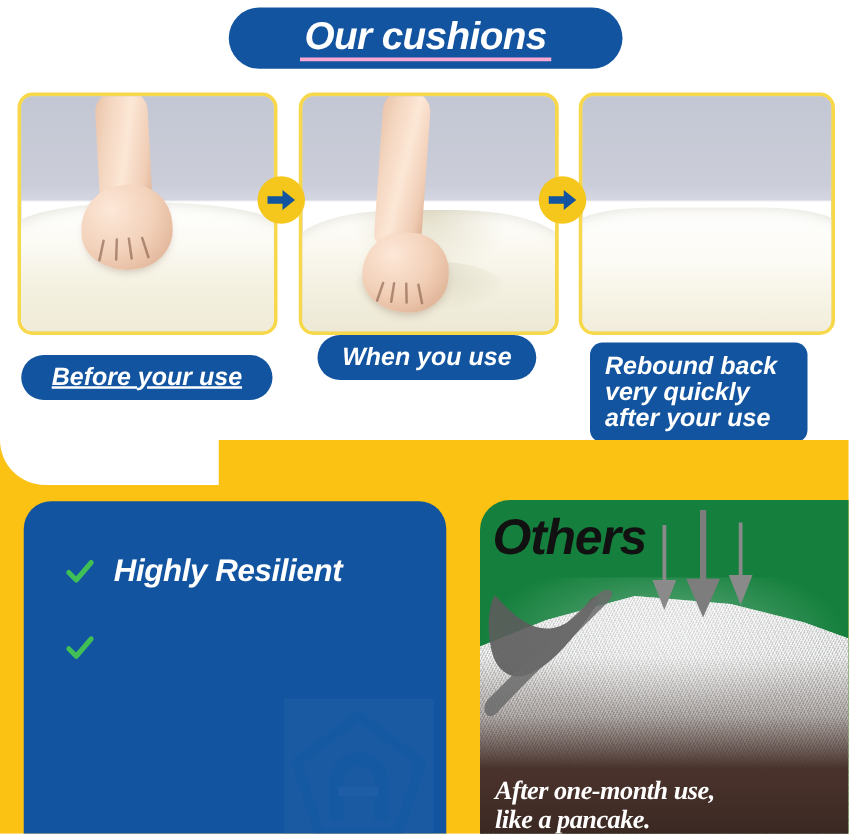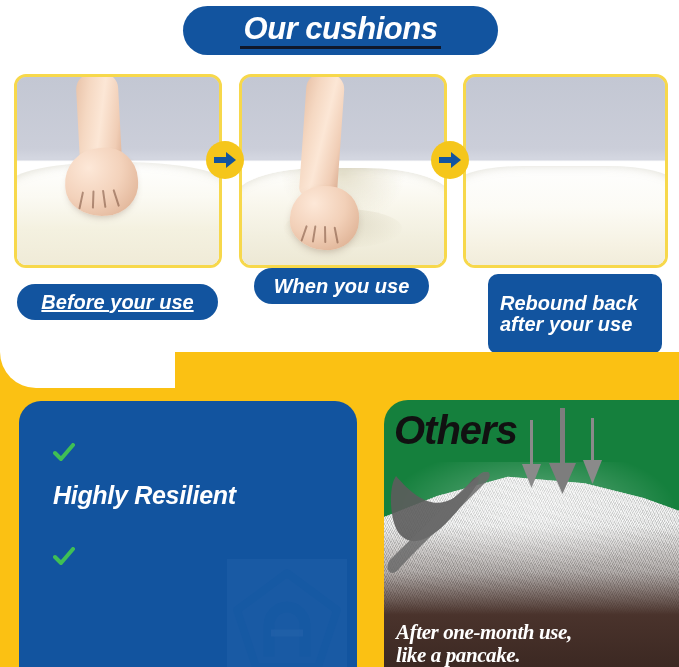--- a/index.html
+++ b/index.html
@@ -34,21 +34,21 @@
     flex-direction: column;
   }
   .title-pill .title-text {
     color: #ffffff;
     font-size: 31px;
     font-weight: bold;
     font-style: italic;
     letter-spacing: -0.5px;
     line-height: 1;
     padding: 0 4px 2px 4px;
-    border-bottom: 3px solid #0f172a;
+    border-bottom: 3px solid #f9a8d4;
     white-space: nowrap;
   }
 
   
   .photos {
     position: absolute;
     left: 0;
     top: 74px;
     width: 679px;
     height: 194px;
@@ -186,21 +186,21 @@
     border-radius: 18px;
     font-size: 20px;
     text-decoration: underline;
   }
   .cap.c2 {
     left: 254px; top: 268px; width: 175px; height: 36px;
     border-radius: 18px;
     font-size: 20px;
   }
   .cap.c3 {
-    left: 488px; top: 274px; width: 174px; height: 80px;
+    left: 472px; top: 274px; width: 174px; height: 80px;
     border-radius: 10px;
     font-size: 20px;
     line-height: 1.05;
     flex-direction: column;
     align-items: flex-start;
     justify-content: center;
     padding-left: 12px;
   }
   .cap.c3 span { display: block; white-space: nowrap; }
 
@@ -240,22 +240,22 @@
   .feat-list {
     position: absolute;
     left: 34px;
     top: 42px;
     display: flex;
     flex-direction: column;
     gap: 37px;
   }
   .feat-row {
     display: flex;
+    align-items: center;
     gap: 16px;
-    flex-direction: column;
   }
   .check-icon { width: 22px; height: 20px; flex: 0 0 22px; }
   .feat-label {
     color: #ffffff;
     font-size: 25px;
     font-weight: bold;
     font-style: italic;
     white-space: nowrap;
     letter-spacing: -0.3px;
   }
@@ -403,20 +403,21 @@
   <div class="arrow-badge a2">
     <svg width="24" height="20" viewBox="0 0 24 20" aria-hidden="true">
       <path d="M1 7 L13 7 L13 2 L23 10 L13 18 L13 13 L1 13 Z" fill="#12549F"></path>
     </svg>
   </div>
 
   <div class="cap c1">Before your use</div>
   <div class="cap c2">When you use</div>
   <div class="cap c3">
     <span>Rebound back</span>
+    <span>very  quickly</span>
     <span>after your use</span>
   </div>
 
   <div class="yellow-bg"></div>
   <div class="yellow-notch"></div>
 
   <div class="features">
     <div class="feat-list">
 
       <div class="feat-row">

